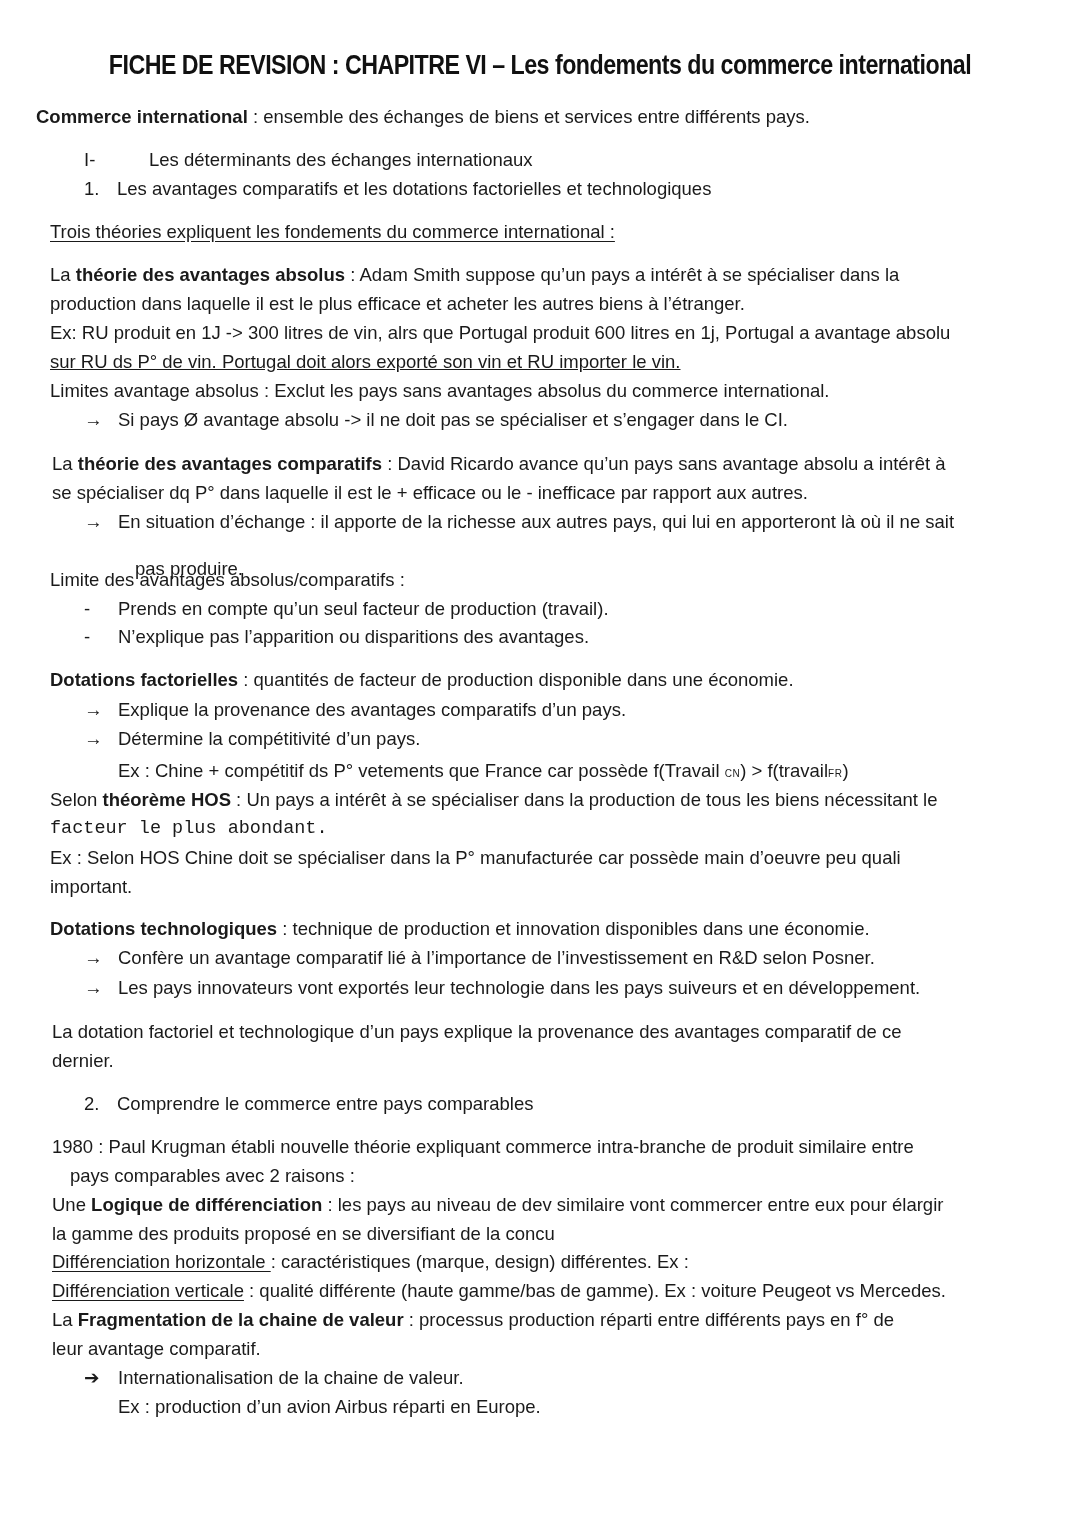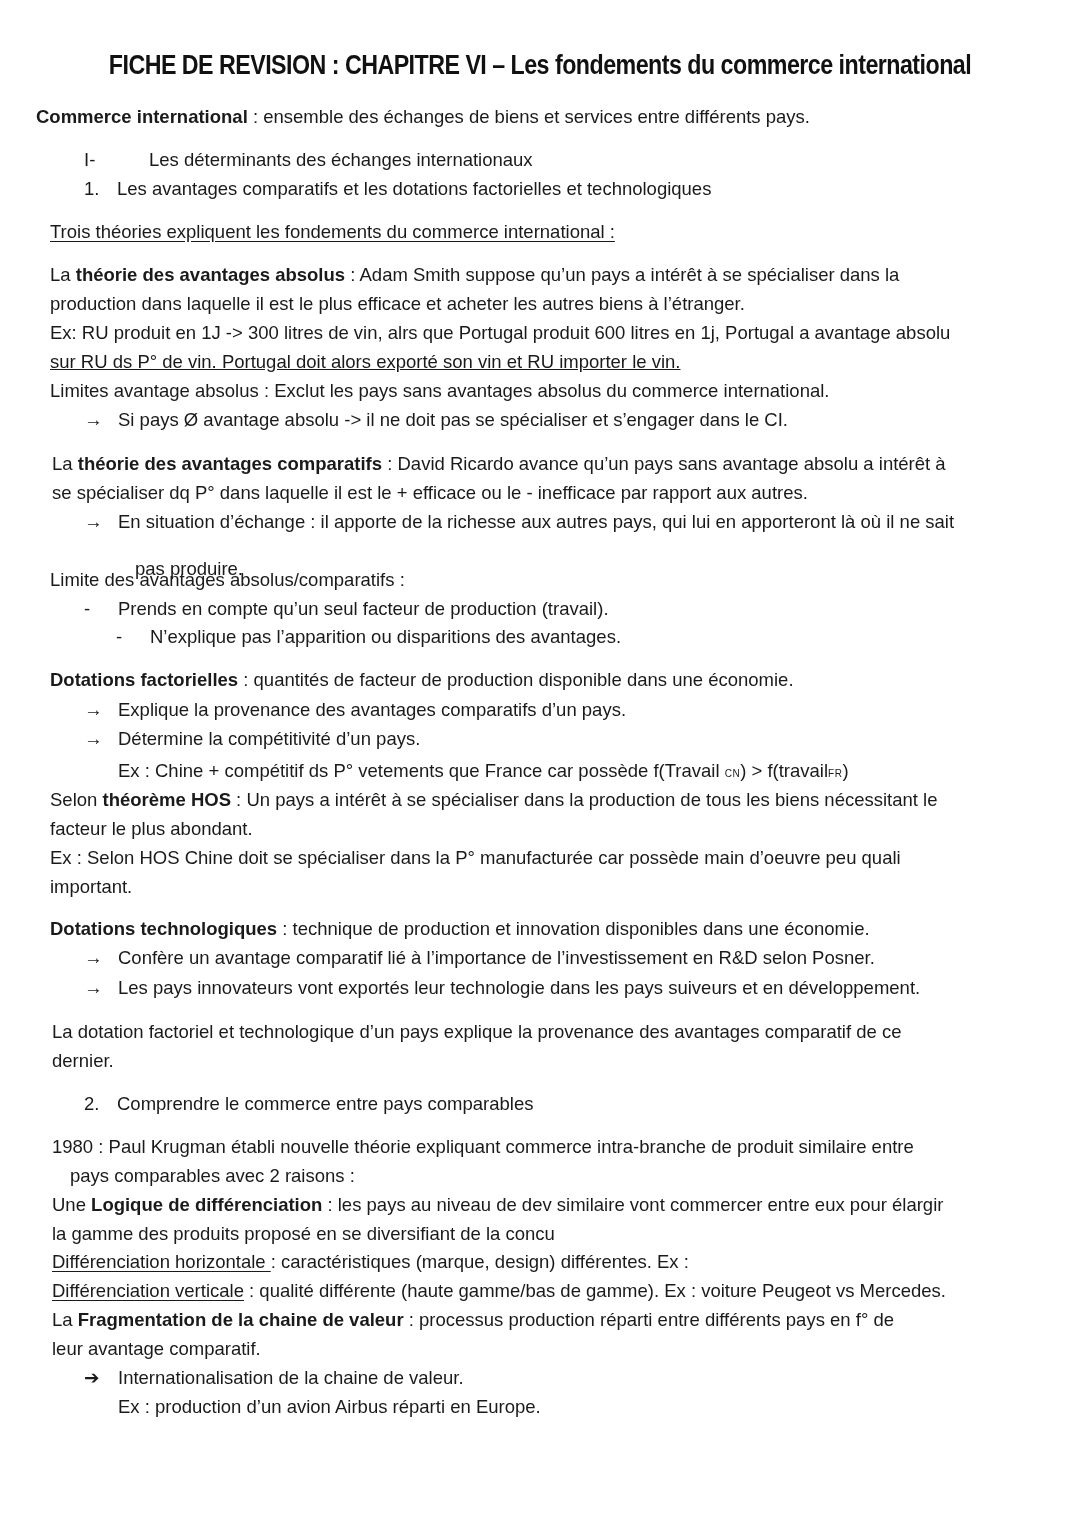--- a/index.html
+++ b/index.html
@@ -51,40 +51,40 @@
   </div>
   <div class="ln" style="left:52px; top:481px;">se spécialiser dq P° dans laquelle il est le + efficace ou le - inefficace par rapport aux autres.</div>
   <div class="ln" style="left:84px; top:510px;">
     <span class="arrow">→</span><span>En situation d’échange : il apporte de la richesse aux autres pays, qui lui en apporteront là où il ne sait</span>
   </div>
   <div class="ln" style="left:118px; top:557px;margin-left:17px;">pas produire.</div>
   <div class="ln" style="left:50px; top:568px;">Limite des avantages absolus/comparatifs :</div>
   <div class="ln" style="left:84px; top:597px;">
     <span class="dash">-</span><span>Prends en compte qu’un seul facteur de production (travail).</span>
   </div>
-  <div class="ln" style="left:84px; top:625px;margin-left:32px;">
+  <div class="ln" style="left:84px; top:625px;">
     <span class="dash">-</span><span>N’explique pas l’apparition ou disparitions des avantages.</span>
   </div>
 
   <div class="ln" style="left:50px; top:668px;">
     <span class="b">Dotations factorielles</span><span> : quantités de facteur de production disponible dans une économie.</span>
   </div>
   <div class="ln" style="left:84px; top:698px;">
     <span class="arrow">→</span><span>Explique la provenance des avantages comparatifs d’un pays.</span>
   </div>
   <div class="ln" style="left:84px; top:727px;">
     <span class="arrow">→</span><span>Détermine la compétitivité d’un pays.</span>
   </div>
   <div class="ln" style="left:118px; top:759px;">
     <span>Ex : Chine + compétitif ds P° vetements que France car possède f(Travail </span><span class="sc">CN</span><span>) &gt; f(travail</span><span class="sc">FR</span><span>)</span>
   </div>
   <div class="ln" style="left:50px; top:788px;">
     <span>Selon </span><span class="b">théorème HOS</span><span> : Un pays a intérêt à se spécialiser dans la production de tous les biens nécessitant le</span>
   </div>
-  <div class="ln" style="left:50px; top:817px;">facteur le plus abondant.</div>
+  <div class="ln" style="left:50px; top:817px;font-family:Liberation Mono, monospace;">facteur le plus abondant.</div>
   <div class="ln" style="left:50px; top:846px;">Ex : Selon HOS Chine doit se spécialiser dans la P° manufacturée car possède main d’oeuvre peu quali</div>
   <div class="ln" style="left:50px; top:875px;">important.</div>
 
   <div class="ln" style="left:50px; top:917px;">
     <span class="b">Dotations technologiques</span><span> : technique de production et innovation disponibles dans une économie.</span>
   </div>
   <div class="ln" style="left:84px; top:946px;">
     <span class="arrow">→</span><span>Confère un avantage comparatif lié à l’importance de l’investissement en R&amp;D selon Posner.</span>
   </div>
   <div class="ln" style="left:84px; top:976px;">

